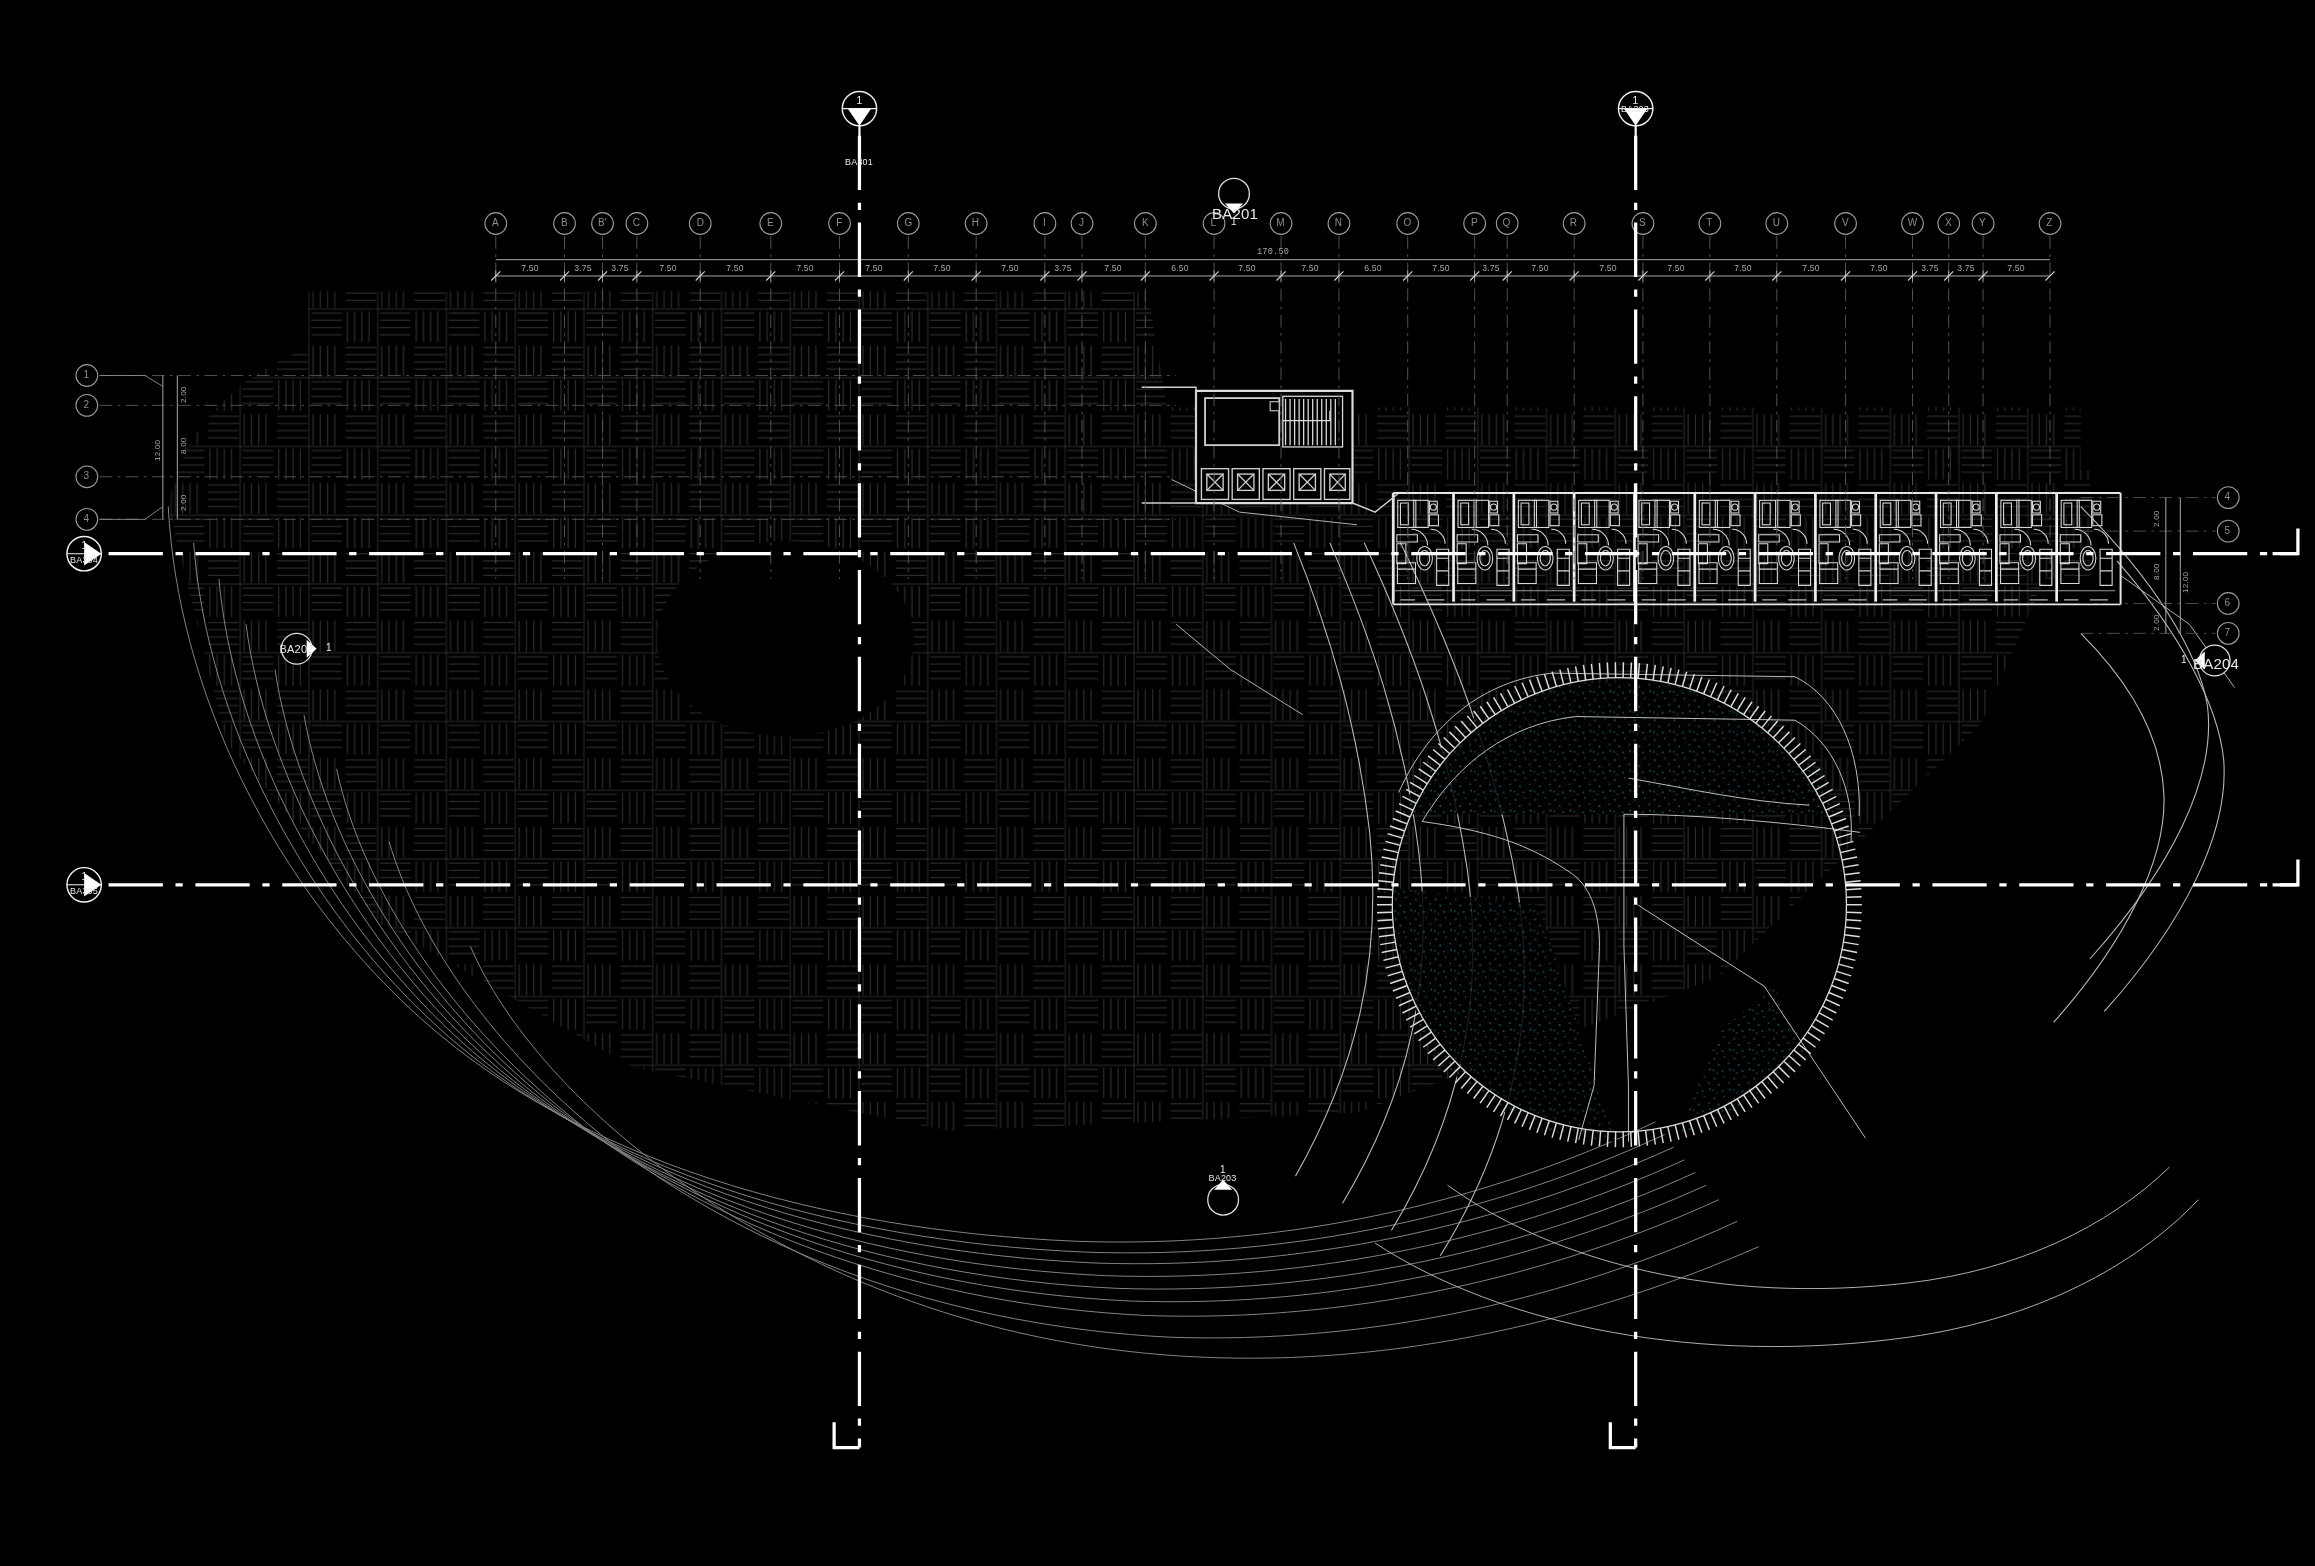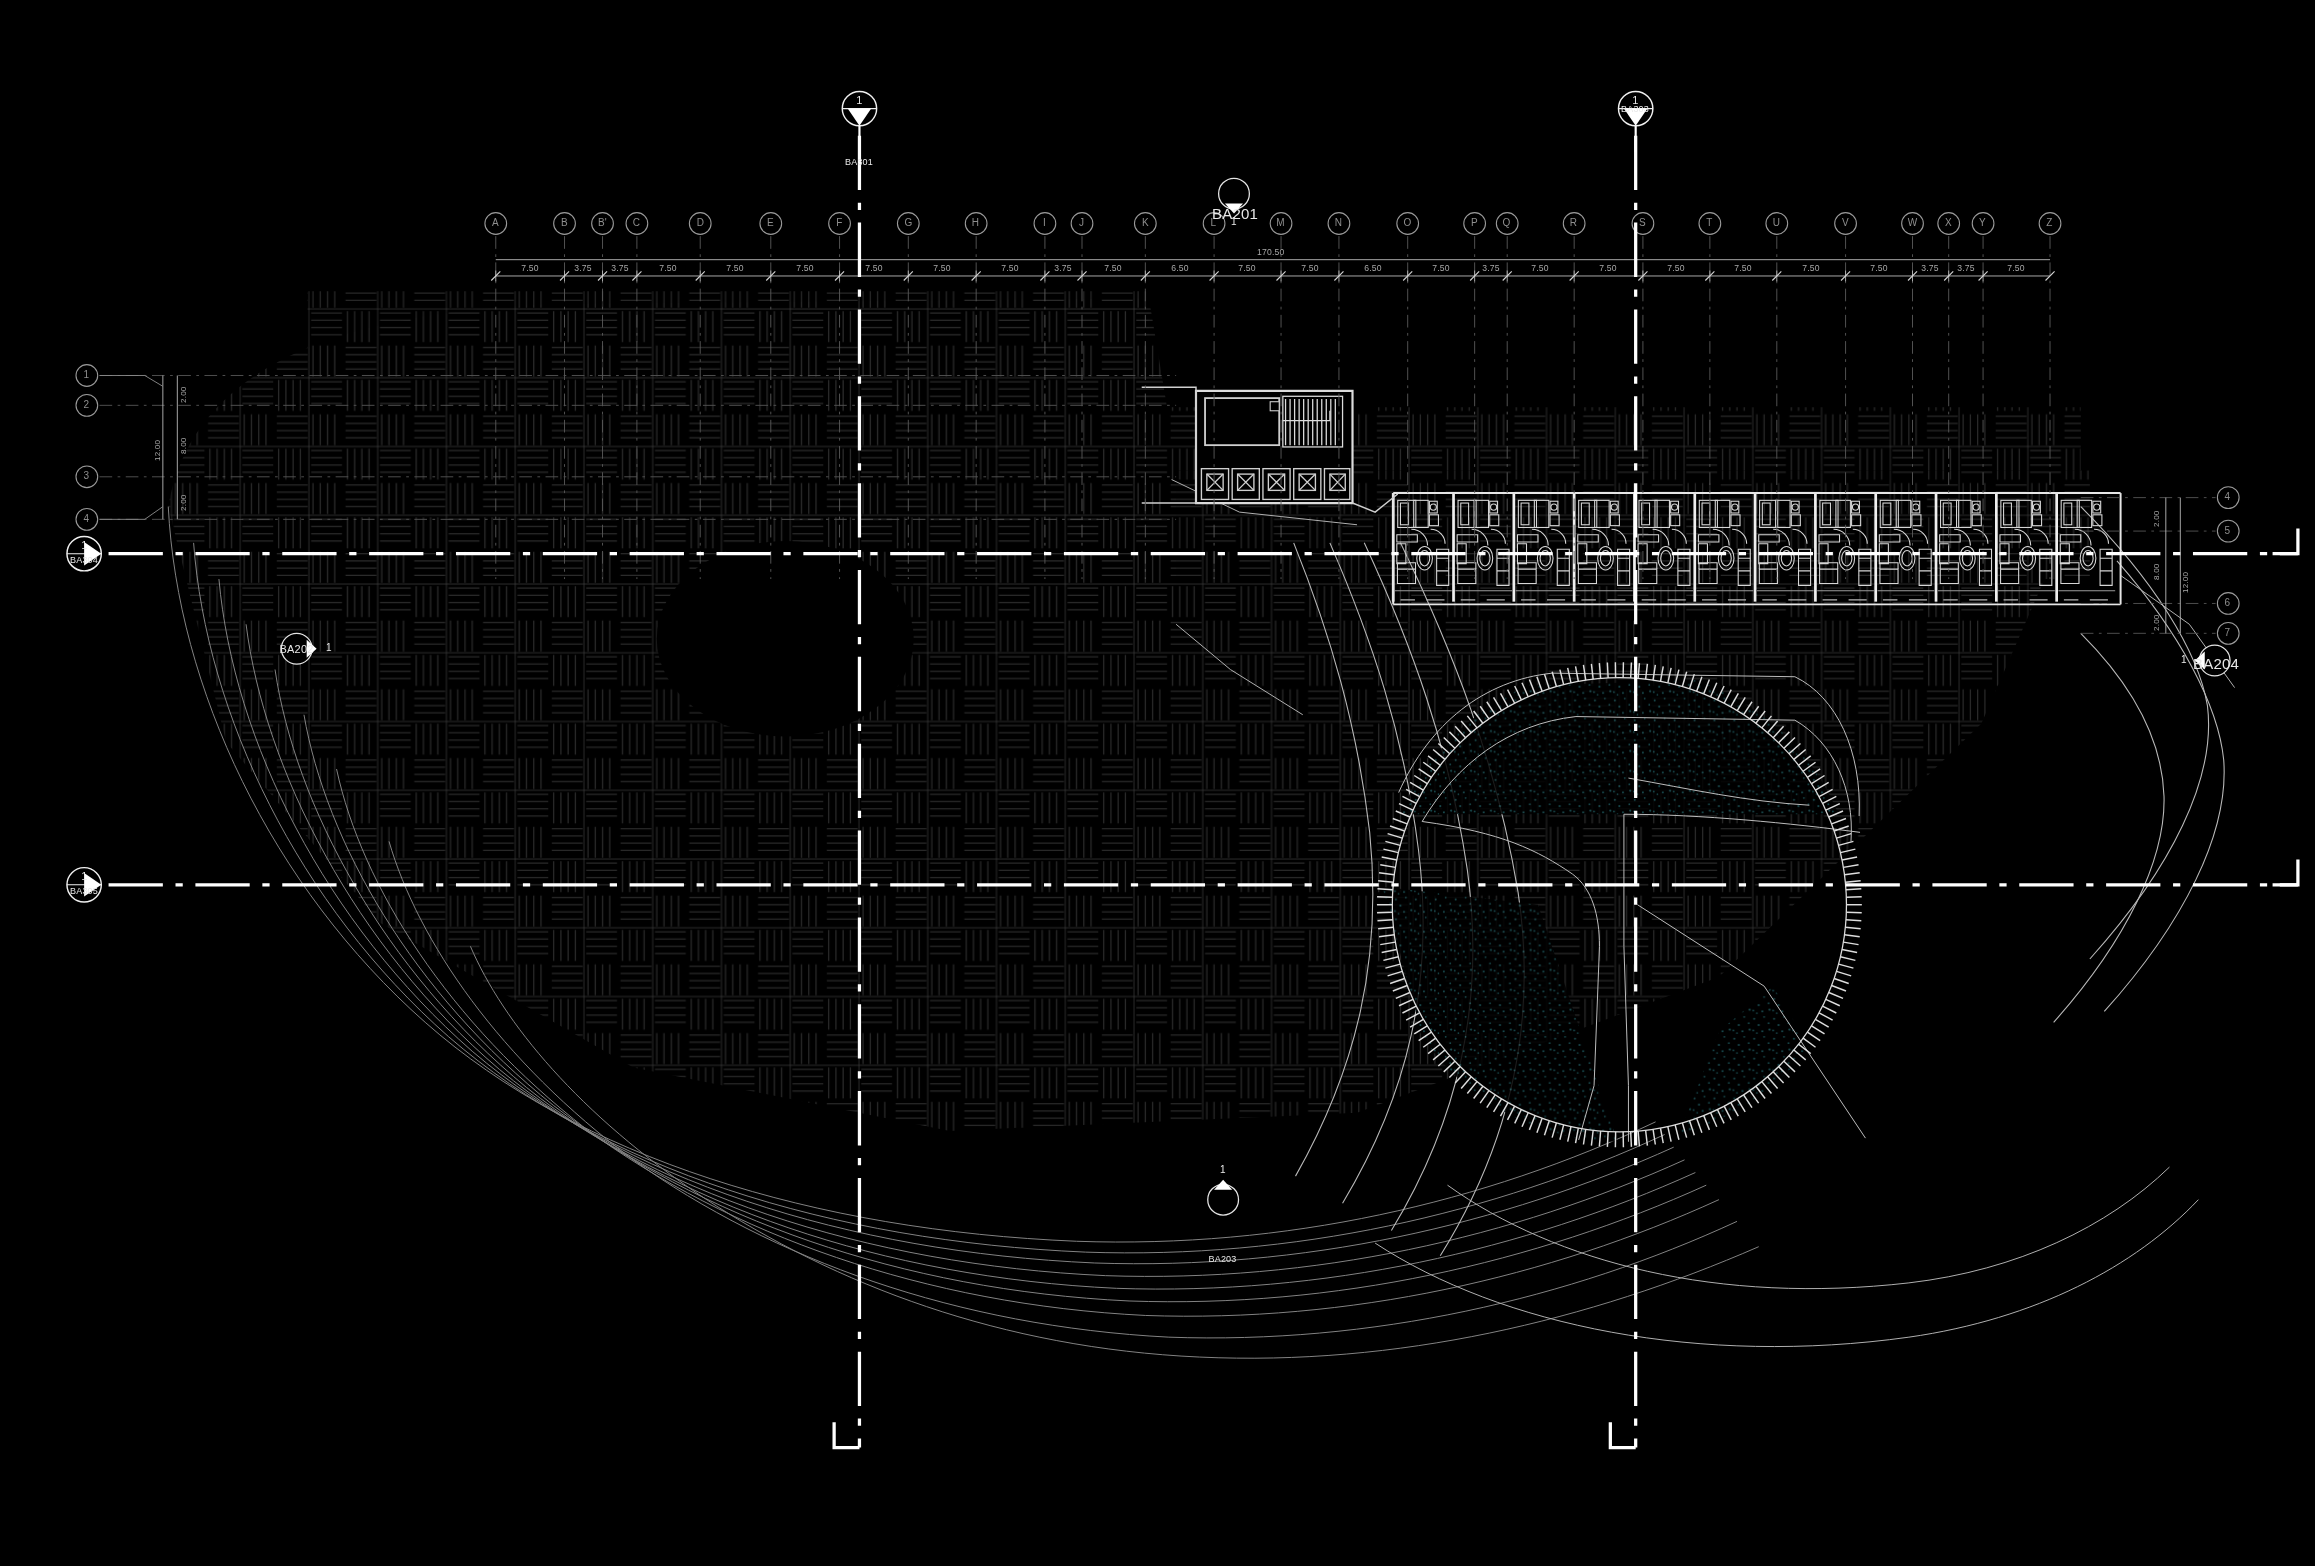--- a/index.html
+++ b/index.html
@@ -873,21 +873,21 @@
       <div class="lbl" style="left: 1473px; top: 264px; width: 36px; text-align: center; font-size: 8.6px;">3.75</div>
       <div class="lbl" style="left: 1522px; top: 264px; width: 36px; text-align: center; font-size: 8.6px;">7.50</div>
       <div class="lbl" style="left: 1590px; top: 264px; width: 36px; text-align: center; font-size: 8.6px;">7.50</div>
       <div class="lbl" style="left: 1658px; top: 264px; width: 36px; text-align: center; font-size: 8.6px;">7.50</div>
       <div class="lbl" style="left: 1725px; top: 264px; width: 36px; text-align: center; font-size: 8.6px;">7.50</div>
       <div class="lbl" style="left: 1793px; top: 264px; width: 36px; text-align: center; font-size: 8.6px;">7.50</div>
       <div class="lbl" style="left: 1861px; top: 264px; width: 36px; text-align: center; font-size: 8.6px;">7.50</div>
       <div class="lbl" style="left: 1912px; top: 264px; width: 36px; text-align: center; font-size: 8.6px;">3.75</div>
       <div class="lbl" style="left: 1948px; top: 264px; width: 36px; text-align: center; font-size: 8.6px;">3.75</div>
       <div class="lbl" style="left: 1998px; top: 264px; width: 36px; text-align: center; font-size: 8.6px;">7.50</div>
-      <div class="lbl" style="left: 1257px; top: 248px; font-size: 8.6px;">170.50</div>
+      <div class="lbl" style="left: 1257px; top: 248px; font-size: 8.6px; font-family: Liberation Mono, monospace;">170.50</div>
       <div class="lbl dim" style="left: 74px; top: 370px; width: 25px; text-align: center; font-size: 10px;">1</div>
       <div class="lbl dim" style="left: 74px; top: 400px; width: 25px; text-align: center; font-size: 10px;">2</div>
       <div class="lbl dim" style="left: 74px; top: 471px; width: 25px; text-align: center; font-size: 10px;">3</div>
       <div class="lbl dim" style="left: 74px; top: 514px; width: 25px; text-align: center; font-size: 10px;">4</div>
       <div class="lbl vtext" style="left: 180px; top: 403px; font-size: 8.1px; transform: rotate(-90deg);">2.00</div>
       <div class="lbl vtext" style="left: 180px; top: 454px; font-size: 8.1px; transform: rotate(-90deg);">8.00</div>
       <div class="lbl vtext" style="left: 180px; top: 511px; font-size: 8.1px; transform: rotate(-90deg);">2.00</div>
       <div class="lbl vtext" style="left: 154px; top: 461px; font-size: 8.1px; transform: rotate(-90deg);">12.00</div>
       <div class="lbl dim" style="left: 2215px; top: 492px; width: 25px; text-align: center; font-size: 10px;">4</div>
       <div class="lbl dim" style="left: 2215px; top: 526px; width: 25px; text-align: center; font-size: 10px;">5</div>
@@ -902,20 +902,20 @@
       <div class="lbl bright" style="left: 1621px; top: 95px; width: 29px; text-align: center; font-size: 11px;">1</div>
       <div class="lbl bright" style="left: 1617px; top: 105px; width: 36px; text-align: center; font-size: 9px;">BA303</div>
       <div class="lbl bright" style="left: 70px; top: 540px; width: 29px; text-align: center; font-size: 11px;">1</div>
       <div class="lbl bright" style="left: 66px; top: 556px; width: 36px; text-align: center; font-size: 9px;">BA304</div>
       <div class="lbl bright" style="left: 70px; top: 871px; width: 29px; text-align: center; font-size: 11px;">1</div>
       <div class="lbl bright" style="left: 66px; top: 887px; width: 36px; text-align: center; font-size: 9px;">BA305</div>
       <div class="lbl bright" style="left: 1212px; top: 206px; width: 43px; text-align: center; font-size: 15px;">BA201</div>
       <div class="lbl bright" style="font-size: 10px; width: 18px; text-align: center; left: 1225px; top: 217px;">1</div>
       <div class="lbl bright" style="left: 275px; top: 644px; width: 43px; text-align: center; font-size: 11px;">BA202</div>
       <div class="lbl bright" style="font-size: 10px; width: 18px; text-align: center; left: 320px; top: 643px;">1</div>
-      <div class="lbl bright" style="left: 1201px; top: 1255px; width: 43px; text-align: center; font-size: 9px;">BA203</div>
+      <div class="lbl bright" style="left: 1201px; top: 1174px; width: 43px; text-align: center; font-size: 9px;">BA203</div>
       <div class="lbl bright" style="font-size: 10px; width: 18px; text-align: center; left: 1214px; top: 1165px;">1</div>
       <div class="lbl bright" style="left: 2193px; top: 656px; width: 43px; text-align: right; font-size: 15px;">BA204</div>
       <div class="lbl bright" style="font-size: 10px; width: 18px; text-align: center; left: 2175px; top: 655px;">1</div>
     </div>
 
 </div>
 
 
 </body></html>

